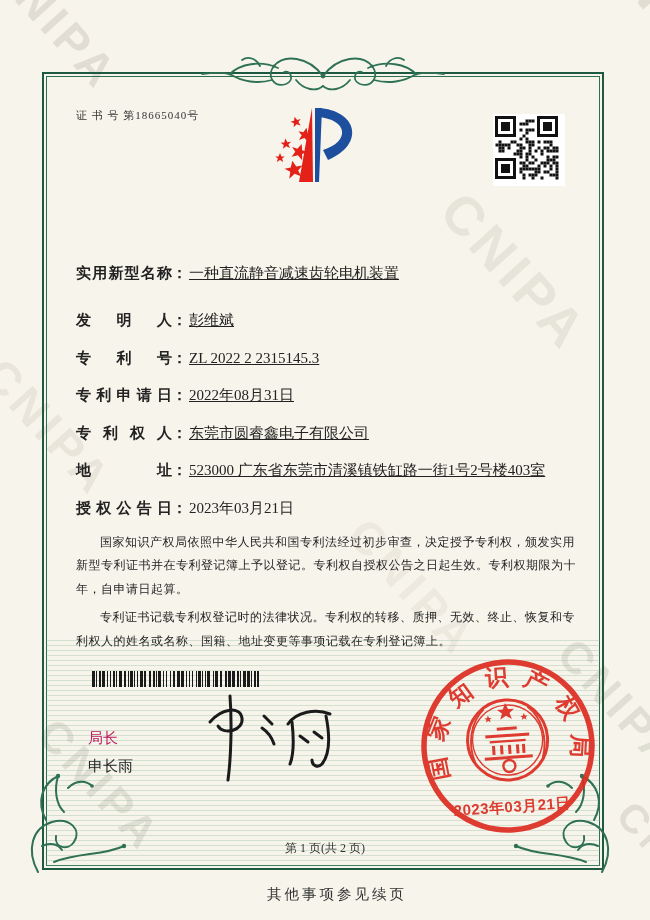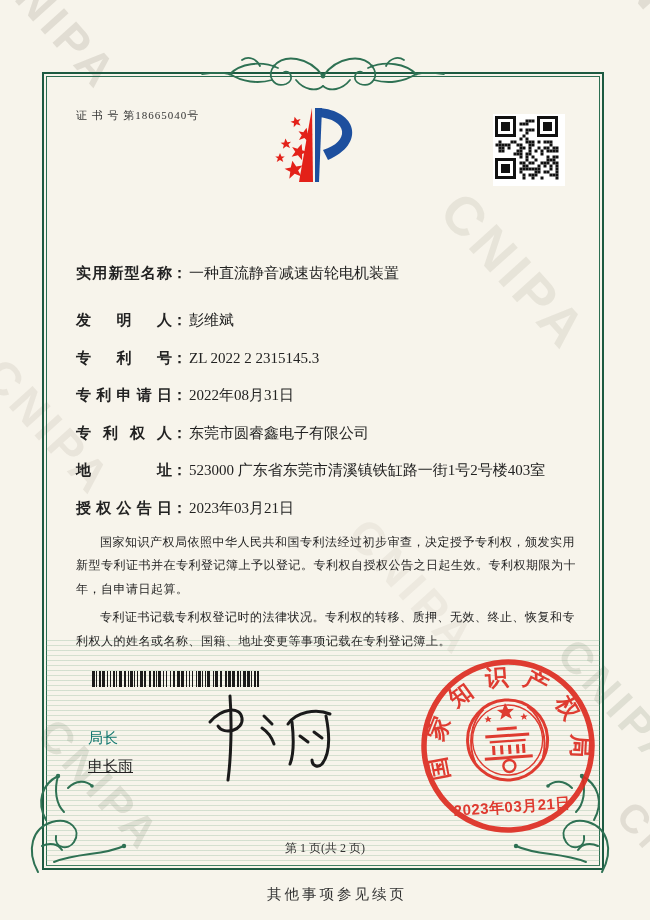--- a/index.html
+++ b/index.html
@@ -47,27 +47,27 @@
   .qr{position:absolute;left:493px;top:114px;width:68px;height:68px;background:#fff;padding:2px;}
   .title{
     position:absolute;left:0;right:0;top:196px;text-align:center;
     font-size:31px;font-weight:700;letter-spacing:9px;color:#111;
   }
   .fields{position:absolute;left:76px;right:66px;top:261px;font-size:15px;color:#222;}
   .frow{display:flex;margin-bottom:13.5px;line-height:24px;}
   .frow.gap{margin-bottom:23px;}
   .flabel{display:inline-block;width:96px;text-align:justify;text-align-last:justify;font-weight:600;flex:none;}
   .fcolon{flex:none;font-weight:600;margin-right:2px;}
-  .fvalue{flex:1;}
+  .fvalue{flex:1;text-decoration:underline;}
   .frow .half2{margin-left:60px;}
   .paras{position:absolute;left:76px;right:70px;top:531px;font-size:12px;line-height:1.95;color:#1f1f1f;}
   .paras p{margin:0 0 5px 0;text-indent:2em;letter-spacing:.5px;}
   .barcode{position:absolute;left:92px;top:671px;}
-  .signoff-title{position:absolute;left:88px;top:729px;font-family:Liberation Mono, monospace;font-size:15px;color:#0f766e;}
-  .signoff-name{position:absolute;left:88px;top:757px;font-family:"Liberation Sans","DejaVu Sans",sans-serif;font-size:15px;color:#222;text-decoration:underline;}
+  .signoff-title{position:absolute;left:88px;top:729px;font-family:Liberation Mono, monospace;font-size:15px;color:#be185d;}
+  .signoff-name{position:absolute;left:88px;top:757px;font-family:"Liberation Sans","DejaVu Sans",sans-serif;font-size:15px;color:#222;}
   .signature{position:absolute;left:188px;top:688px;}
   .seal{position:absolute;left:418px;top:656px;transform:rotate(-4deg);opacity:.92;mix-blend-mode:multiply;z-index:3;}
   .page-num{position:absolute;left:0;right:0;top:840px;text-align:center;font-size:12px;color:#333;z-index:2;}
   .footer-note{position:absolute;left:0;right:0;top:885px;text-align:center;font-size:14.5px;letter-spacing:3px;color:#333;z-index:2;padding-left:24px;}
 </style>
 </head>
 <body>
 
 <div class="page">
 

